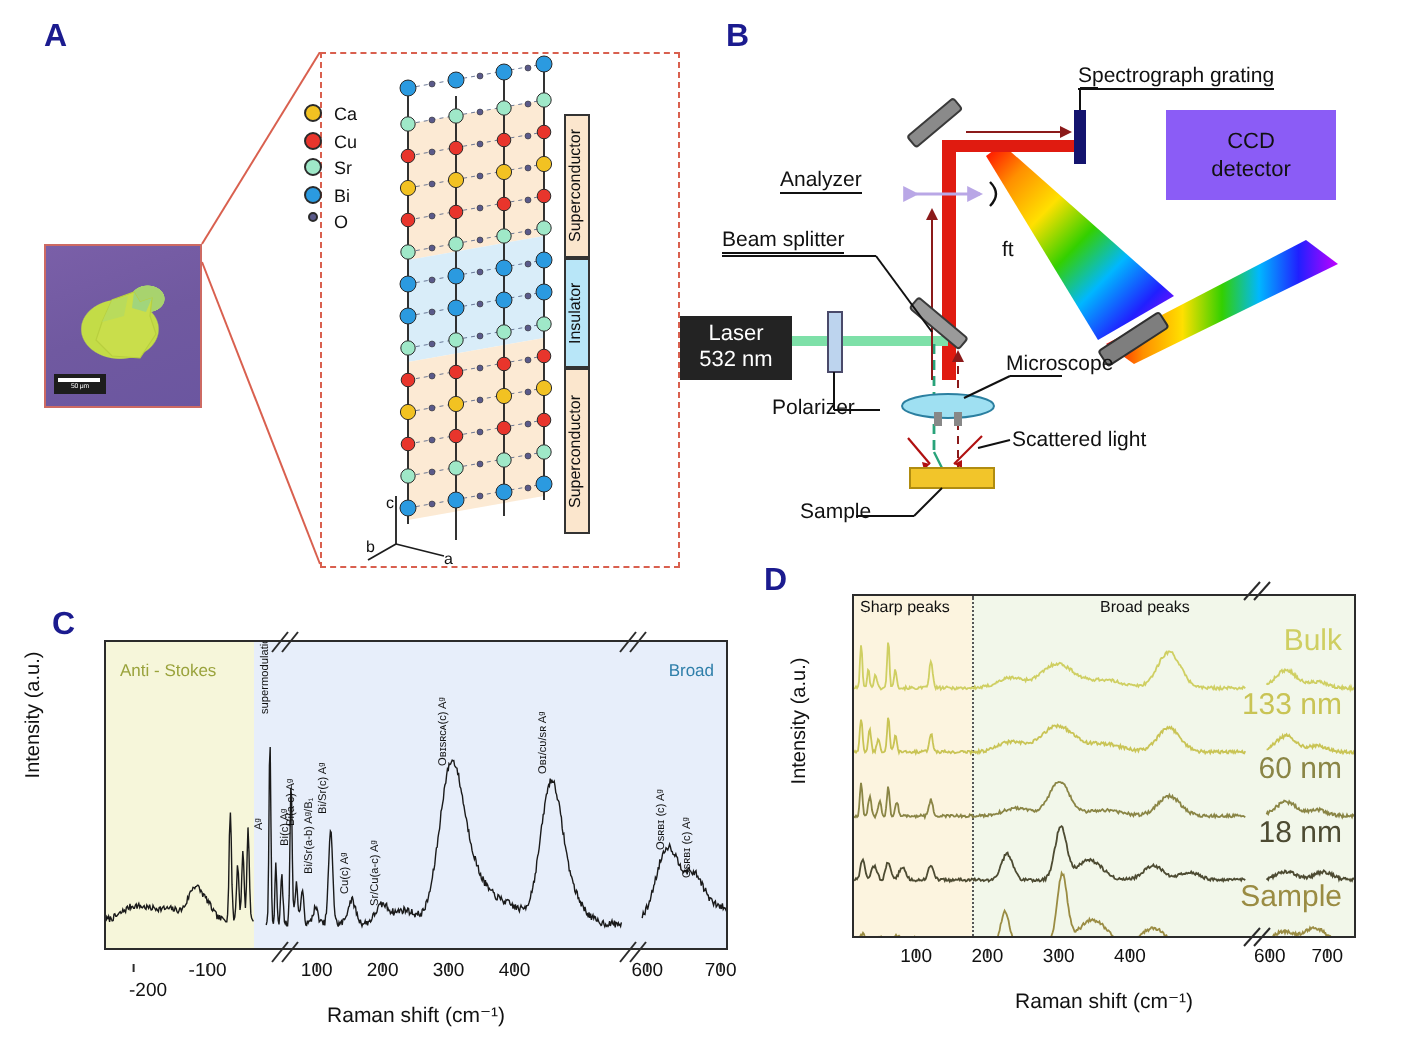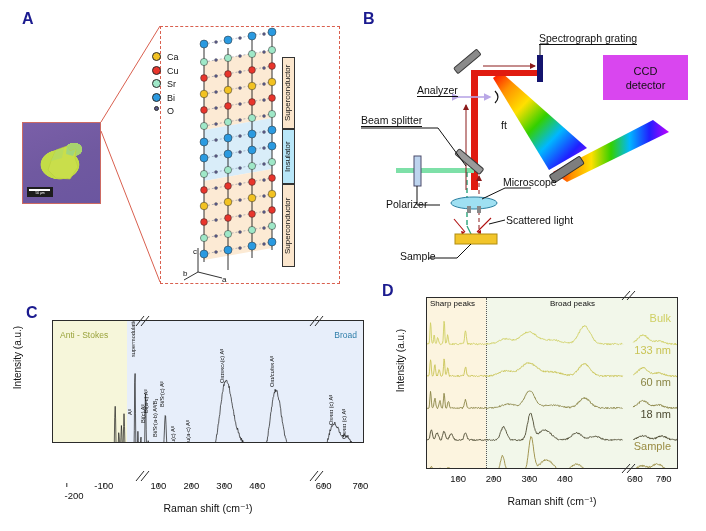--- a/index.html
+++ b/index.html
@@ -32,27 +32,27 @@
      transform:rotate(180deg);font-size:8px;color:#111;text-align:center;
      border:1px solid #333;box-sizing:border-box;}
 
   
   #panelB{position:absolute;left:353px;top:0;width:353px;height:290px;}
   .bl{position:absolute;font-size:10.5px;color:#111;white-space:nowrap;}
   .ul{border-bottom:1.2px solid #111;padding-bottom:0px;}
   #laserbox{position:absolute;left:-13px;top:158px;width:56px;height:32px;background:#232323;
      color:#fff;font-size:11px;display:flex;flex-direction:column;align-items:center;
      justify-content:center;line-height:13px;}
-  #ccdbox{position:absolute;left:230px;top:55px;width:85px;height:45px;background:#d946ef;
+  #ccdbox{position:absolute;left:230px;top:55px;width:85px;height:45px;background:#8b5cf6;
      display:flex;flex-direction:column;align-items:center;justify-content:center;
-     font-size:11px;color:#111;line-height:14px;margin-left:20px;}
+     font-size:11px;color:#111;line-height:14px;}
 
   
   #panelC{position:absolute;left:0;top:290px;width:378px;height:241px;}
-  #cPlot{position:absolute;left:52px;top:30px;width:312px;height:123px;
+  #cPlot{position:absolute;left:52px;top:30px;width:312px;height:155px;
      border:1px solid #2b2b2b;box-sizing:border-box;overflow:hidden;}
   #cAnti{position:absolute;left:0;top:0;width:74px;height:100%;background:#f6f6da;}
   #cStokes{position:absolute;left:74px;top:0;right:0;height:100%;background:#e7eefa;}
   #cYlabel{position:absolute;left:-38px;top:62px;width:110px;transform:rotate(-90deg);
      font-size:10px;text-align:center;}
   #cXlabel{position:absolute;left:52px;top:212px;width:312px;text-align:center;font-size:10.5px;}
   .cTick{position:absolute;font-size:9.5px;color:#111;top:190px;transform:translateX(-50%);}
   .pkLabel{position:absolute;font-size:5.6px;color:#111;white-space:nowrap;
      transform-origin:left bottom;transform:rotate(-90deg);}
   .regionTag{position:absolute;font-size:8.5px;}
@@ -60,21 +60,21 @@
   
   #panelD{position:absolute;left:378px;top:280px;width:328px;height:251px;}
   #dPlot{position:absolute;left:48px;top:17px;width:252px;height:172px;
      border:1px solid #2b2b2b;box-sizing:border-box;overflow:hidden;background:#f2f7ea;}
   #dSharp{position:absolute;left:0;top:0;width:59px;height:100%;background:#fcf4df;}
   #dDash{position:absolute;left:59px;top:0;width:0;height:100%;border-left:1px dotted #555;}
   #dYlabel{position:absolute;left:-33px;top:75px;width:110px;transform:rotate(-90deg);
      font-size:10px;text-align:center;}
   #dXlabel{position:absolute;left:48px;top:215px;width:252px;text-align:center;font-size:10.5px;}
   .dTick{position:absolute;font-size:9.5px;color:#111;top:193px;transform:translateX(-50%);}
-  .dCurveLabel{position:absolute;font-size:11px;white-space:nowrap;}
+  .dCurveLabel{position:absolute;font-size:15px;white-space:nowrap;}
   .dTopTag{position:absolute;font-size:8px;color:#111;}
 </style>
 </head>
 <body>
 
 <div id="panelA">
   <div class="panel-letter" style="left:22px;top:10px;">A</div>
 
   <div id="zoom-box"></div>
 
@@ -355,25 +355,29 @@
     <line x1="136" y1="224" x2="152" y2="220" stroke="#111" stroke-width="1"></line>
   </svg>
 
   <div class="bl ul" style="left:186px;top:32px;text-align:right;">Spectrograph grating</div>
 
   <div id="ccdbox">
     <span>CCD</span>
     <span>detector</span>
   </div>
 
-  <div class="bl ul" style="left:64px;top:84px;">Analyzer</div>
+  <div class="bl ul" style="left:37px;top:84px;">Analyzer</div>
   <div class="bl" style="left:148px;top:87px;margin-top:32px;">ft</div>
 
   <div class="bl ul" style="left:8px;top:114px;">Beam splitter</div>
 
+  <div id="laserbox">
+    <span>Laser</span>
+    <span>532 nm</span>
+  </div>
 
   <div class="bl" style="left:33px;top:198px;">Polarizer</div>
 
   <div class="bl" style="left:150px;top:176px;">Microscope</div>
 
   <div class="bl" style="left:153px;top:214px;">Scattered light</div>
 
   <div class="bl" style="left:47px;top:250px;">Sample</div>
 </div>
 

